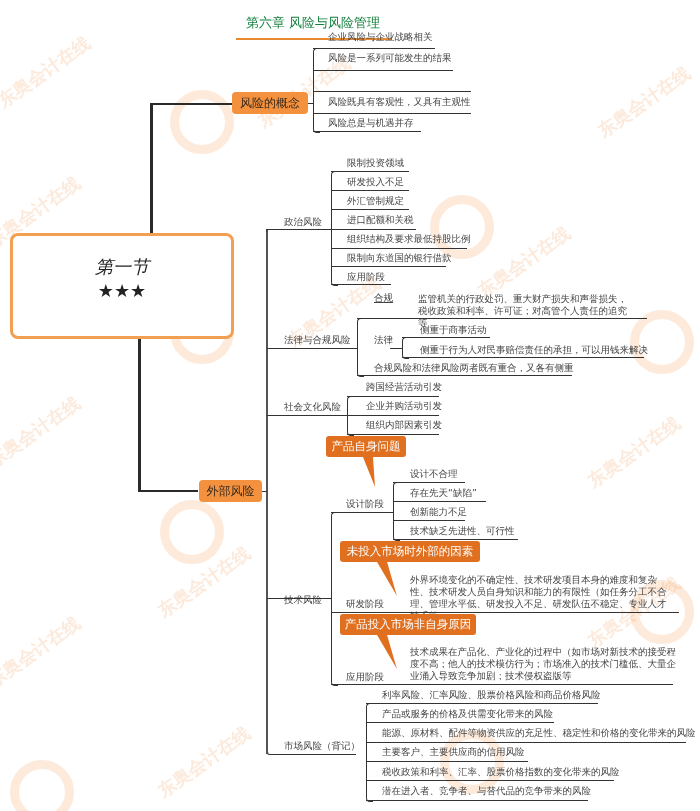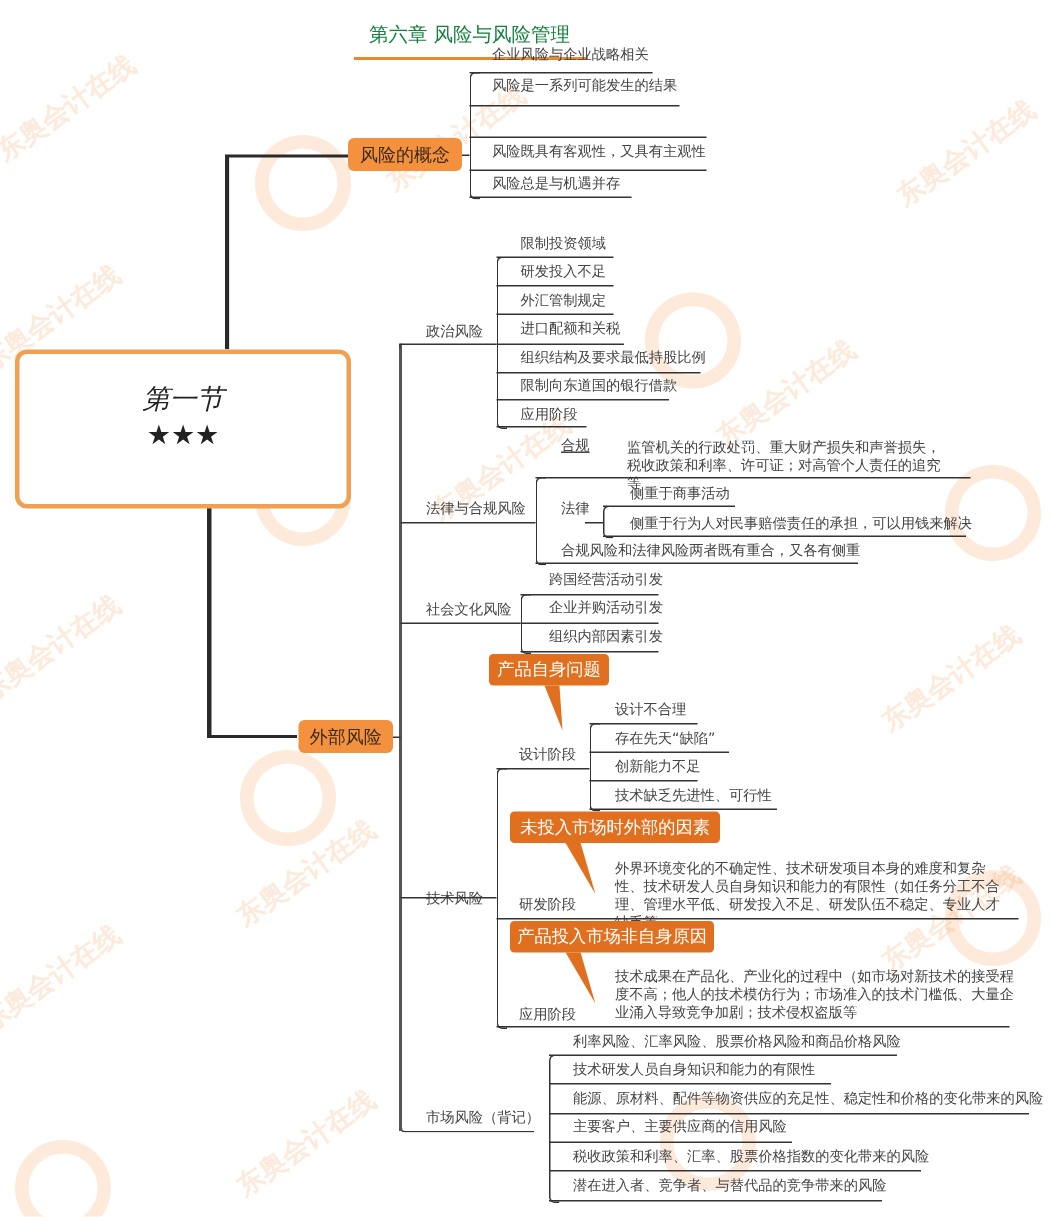--- a/index.html
+++ b/index.html
@@ -155,21 +155,21 @@
 <div class="callout-tail" style="left:385px;top:635px;border-left:4px solid transparent;border-right:6px solid transparent;border-top:34px solid #e07020;transform:skewX(25deg);"></div>
 <div class="txt" style="left:346px;top:671px;">应用阶段</div>
 <div class="txt wrap" style="left:410px;top:646px;width:268px;">技术成果在产品化、产业化的过程中（如市场对新技术的接受程度不高；他人的技术模仿行为；市场准入的技术门槛低、大量企业涌入导致竞争加剧；技术侵权盗版等</div>
 <div class="hl" style="left:331px;top:684px;width:342px;"></div>
 
 <div class="txt" style="left:284px;top:740px;">市场风险（背记）</div>
 <div class="brk" style="left:266px;top:738px;width:88px;height:16px;border-top:none;border-left:2px solid #555;border-radius:0 0 0 4px;"></div>
 <div class="brk" style="left:366px;top:703px;width:6px;height:97px;"></div>
 <div class="txt" style="left:382px;top:689px;">利率风险、汇率风险、股票价格风险和商品价格风险</div>
 <div class="hl" style="left:366px;top:703px;width:232px;"></div>
-<div class="txt" style="left:382px;top:708px;">技术研发人员自身知识和能力的有限性</div>
+<div class="txt" style="left:382px;top:708px;">产品或服务的价格及供需变化带来的风险</div>
 <div class="hl" style="left:366px;top:722px;width:188px;"></div>
 <div class="txt" style="left:382px;top:727px;">能源、原材料、配件等物资供应的充足性、稳定性和价格的变化带来的风险</div>
 <div class="hl" style="left:366px;top:742px;width:320px;"></div>
 <div class="txt" style="left:382px;top:746px;">主要客户、主要供应商的信用风险</div>
 <div class="hl" style="left:366px;top:761px;width:162px;"></div>
 <div class="txt" style="left:382px;top:766px;">税收政策和利率、汇率、股票价格指数的变化带来的风险</div>
 <div class="hl" style="left:366px;top:780px;width:248px;"></div>
 <div class="txt" style="left:382px;top:785px;">潜在进入者、竞争者、与替代品的竞争带来的风险</div>
 <div class="hl" style="left:366px;top:800px;width:222px;"></div>
 

